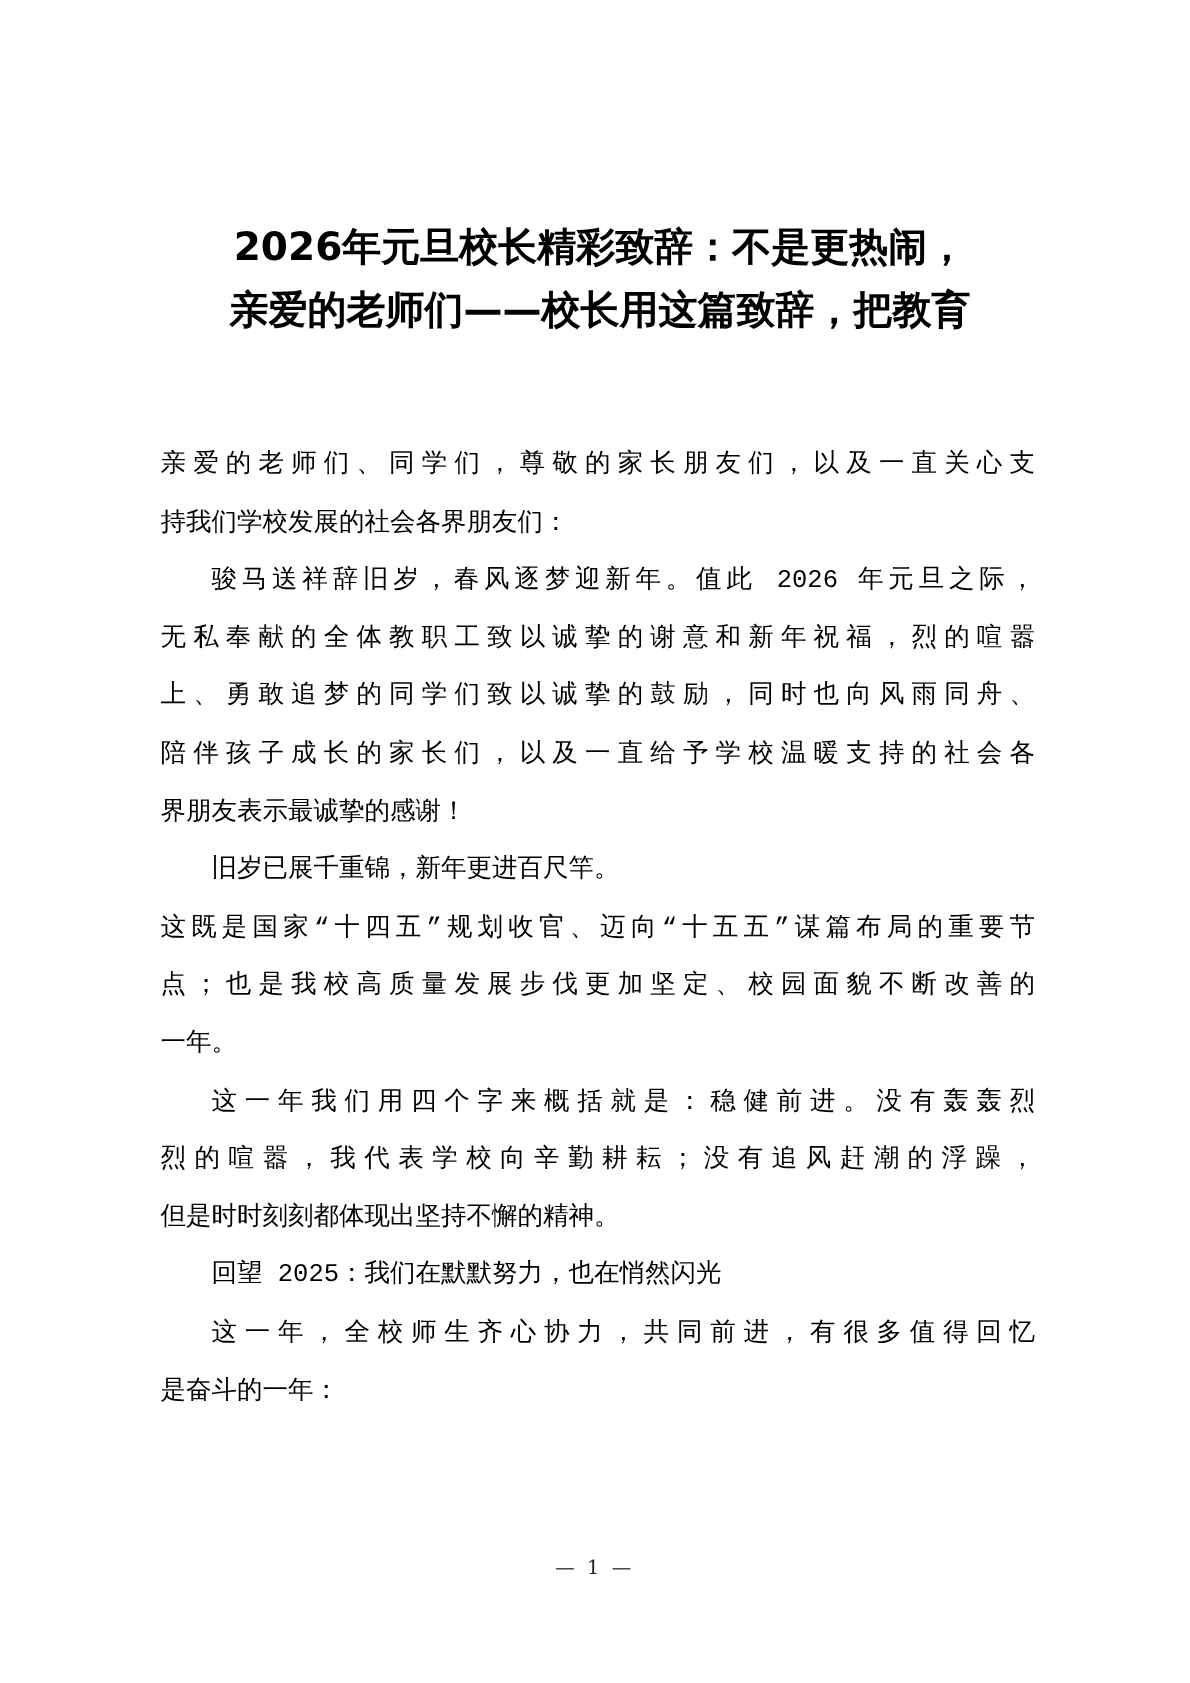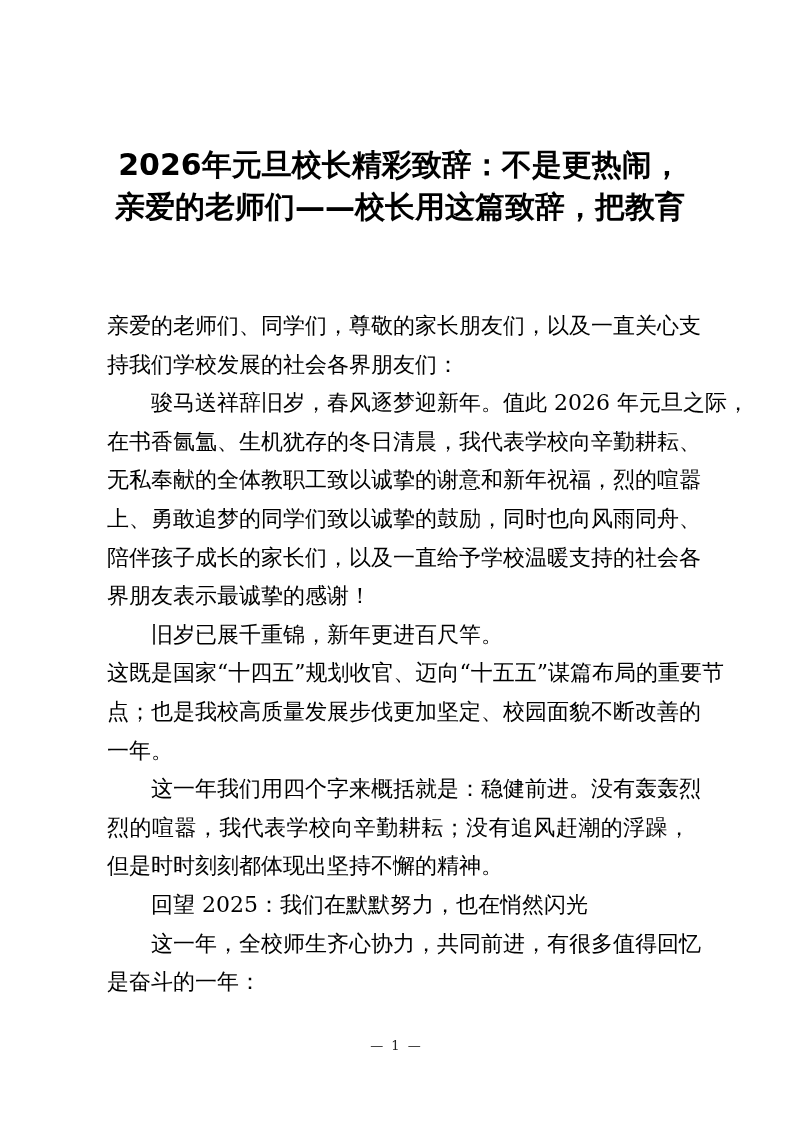--- a/index.html
+++ b/index.html
@@ -22,32 +22,33 @@
     height: 1122px;
   }
   .title {
     position: absolute;
     left: 100px;
     width: 600px;
     top: 144px;
     text-align: center;
     font-family: "DejaVu Sans", "Liberation Sans", sans-serif;
     font-weight: bold;
-    font-size: 30px;
+    font-size: 26px;
     line-height: 42px;
     letter-spacing: 0px;
   }
   .title .line { display: block; white-space: nowrap; }
   .body {
     position: absolute;
     left: 107px;
     width: 583px;
-    top: 307px;
-    font-size: 22px;
+    top: 292px;
+    font-size: 17px;
     line-height: 38.6px;
+    font-family: Liberation Mono, monospace;
   }
   .para {
     margin: 0;
     text-align: justify;
     text-align-last: left;
   }
   .line-block { display: block; white-space: nowrap; text-align: justify; text-align-last: justify; }
   .line-block.last { text-align-last: left; }
   .footer {
     position: absolute;
@@ -71,21 +72,20 @@
 
   <div class="body">
 
     <p class="para">
       <span class="line-block">亲爱的老师们、同学们，尊敬的家长朋友们，以及一直关心支</span>
       <span class="line-block last">持我们学校发展的社会各界朋友们：</span>
     </p>
 
     <p class="para">
       <span class="line-block" style="padding-left:2em">骏马送祥辞旧岁，春风逐梦迎新年。值此 2026 年元旦之际，</span>
-      <span class="line-block">在书香氤氲、生机犹存的冬日清晨，我代表学校向辛勤耕耘、</span>
       <span class="line-block">无私奉献的全体教职工致以诚挚的谢意和新年祝福，烈的喧嚣</span>
       <span class="line-block">上、勇敢追梦的同学们致以诚挚的鼓励，同时也向风雨同舟、</span>
       <span class="line-block">陪伴孩子成长的家长们，以及一直给予学校温暖支持的社会各</span>
       <span class="line-block last">界朋友表示最诚挚的感谢！</span>
     </p>
 
     <p class="para">
       <span class="line-block last" style="padding-left:2em">旧岁已展千重锦，新年更进百尺竿。</span>
     </p>
 

